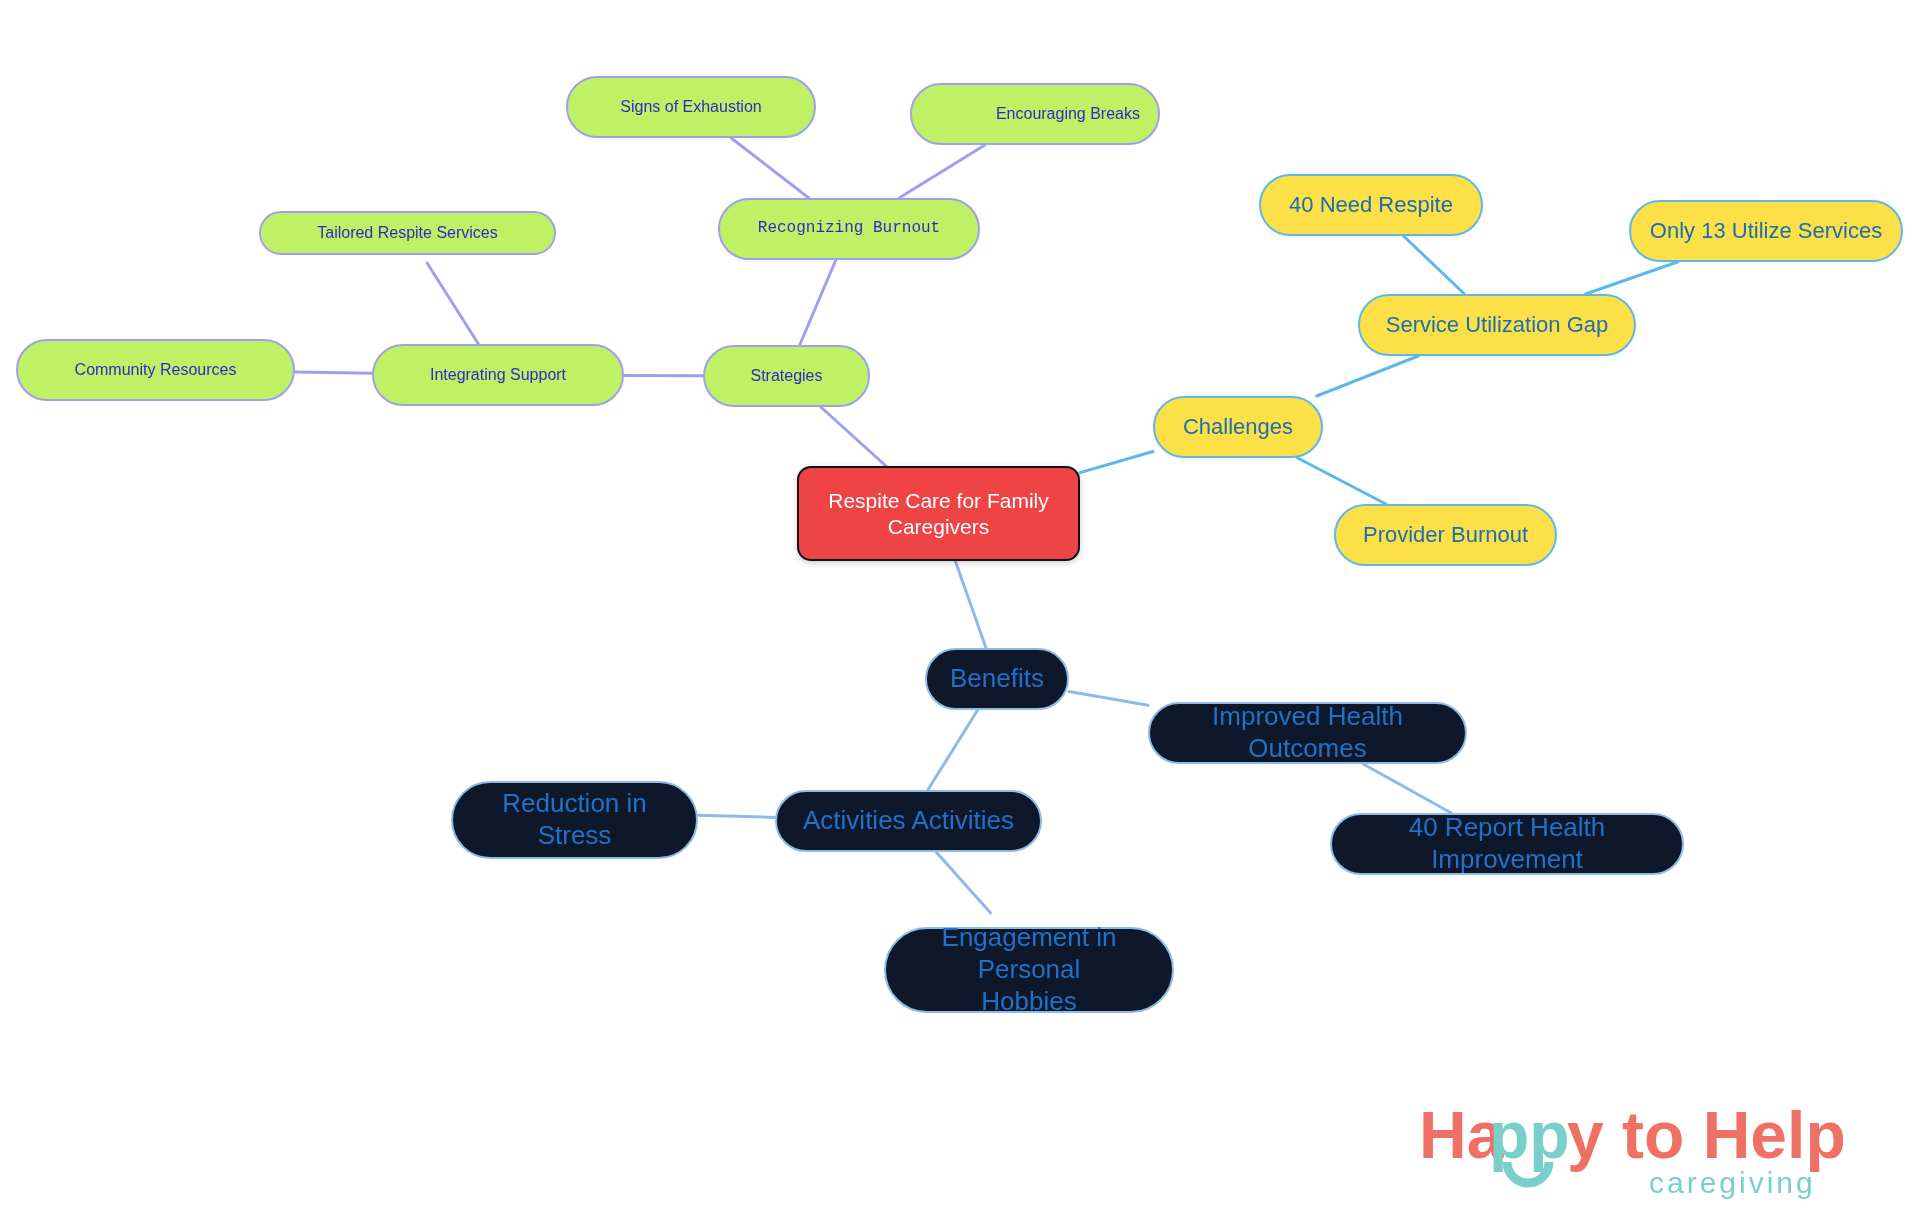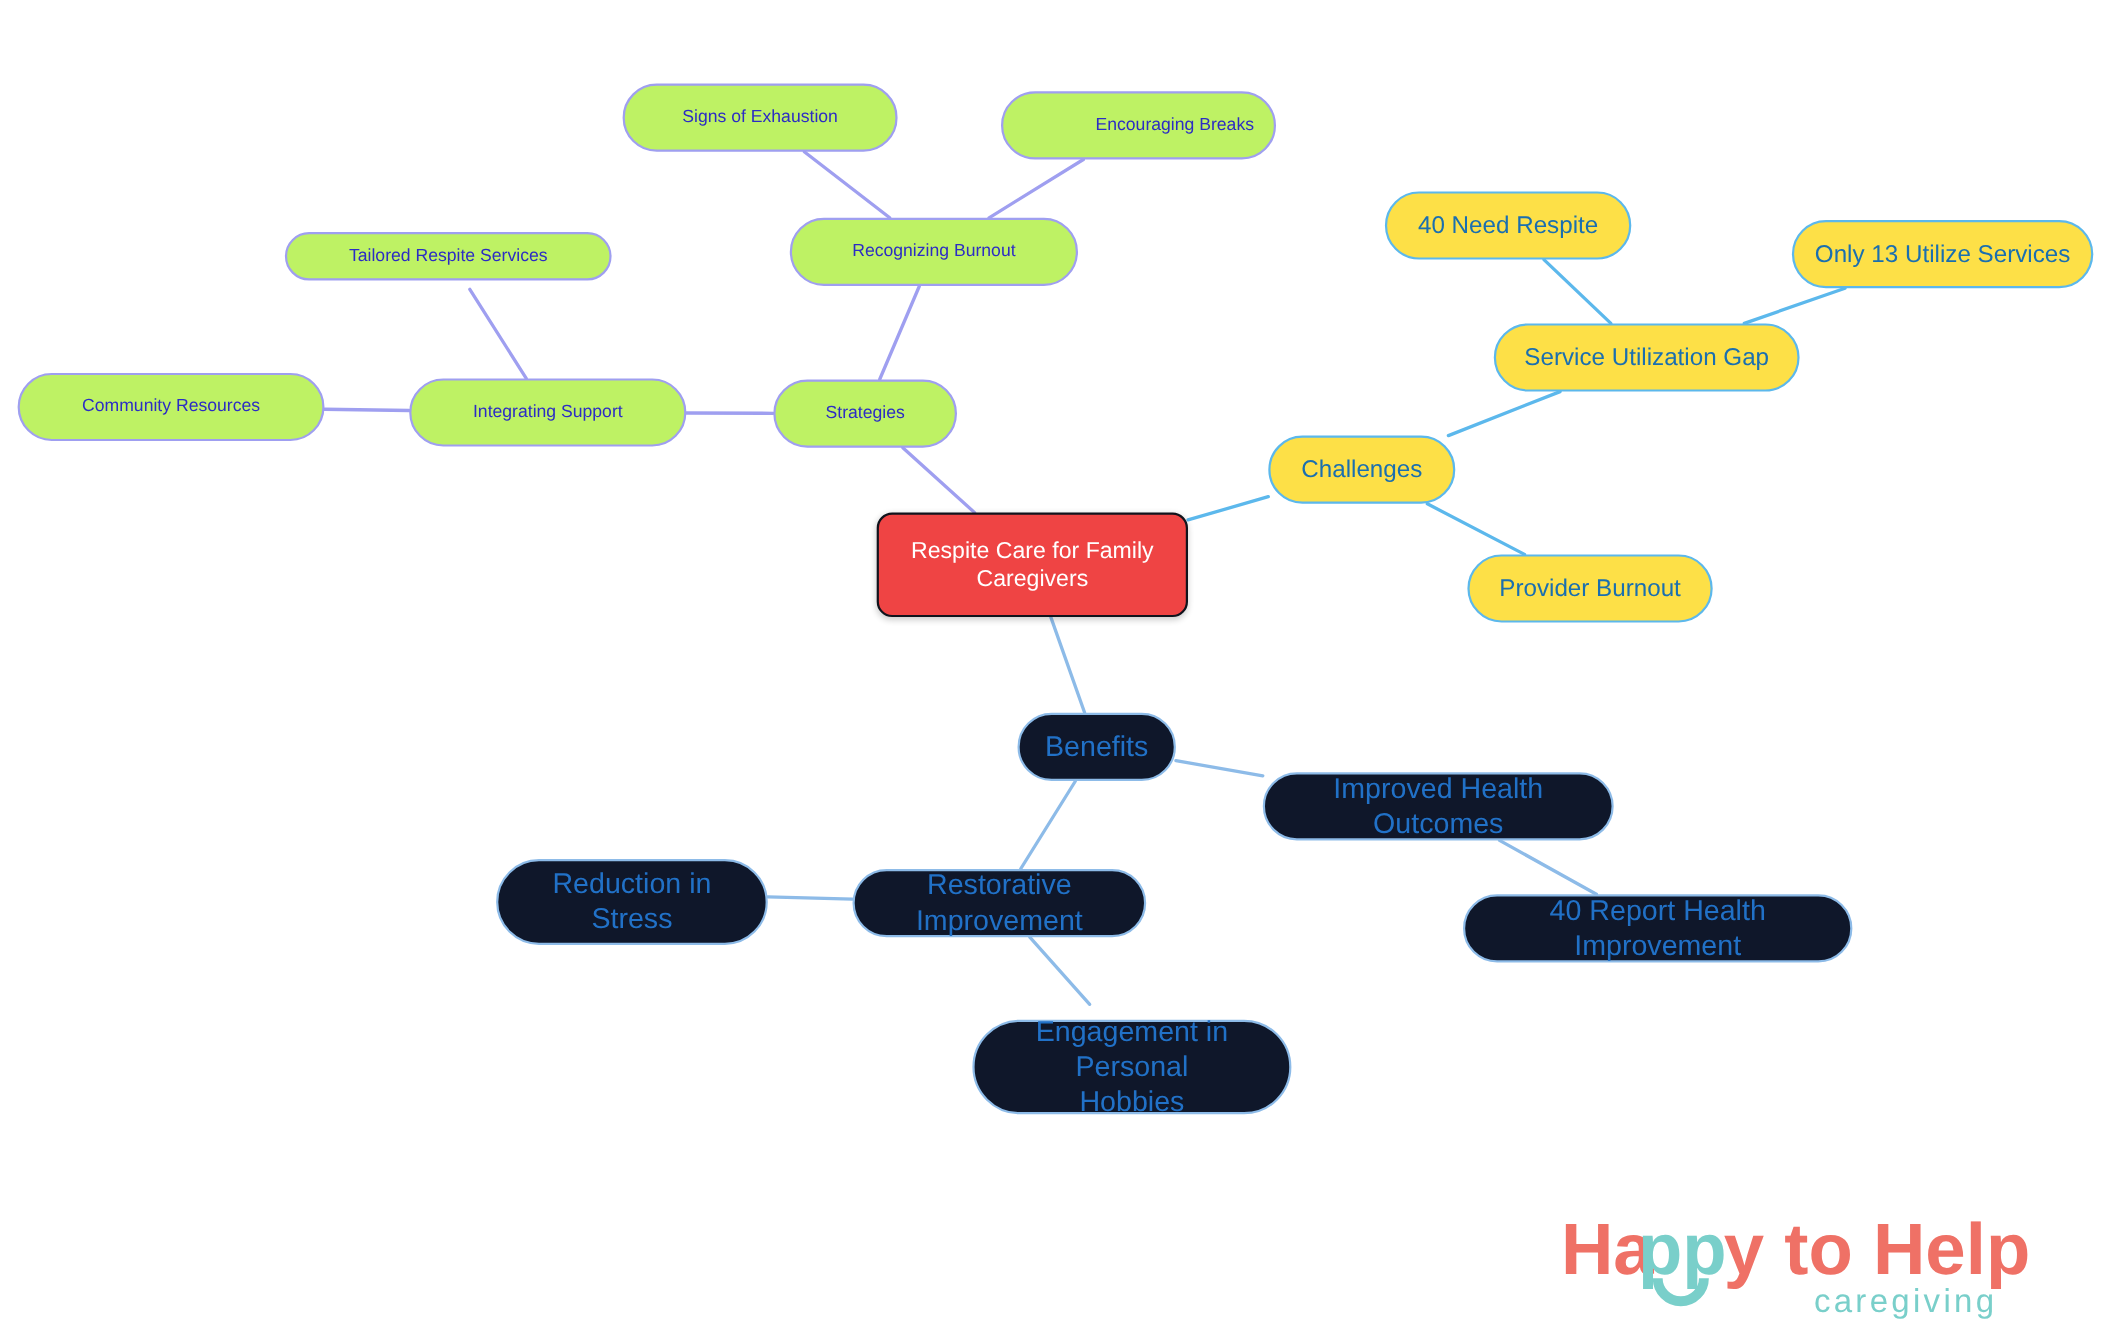--- a/index.html
+++ b/index.html
@@ -86,35 +86,35 @@
       <line x1="1069" y1="691.5217391304348" x2="1148" y2="705.2608695652174" stroke="#8dbbe8" stroke-width="3" stroke-linecap="round"></line>
       <line x1="1363.2162162162163" y1="764" x2="1451.2837837837837" y2="813" stroke="#8dbbe8" stroke-width="3" stroke-linecap="round"></line>
       <line x1="977.6795774647887" y1="710" x2="927.8204225352113" y2="790" stroke="#8dbbe8" stroke-width="3" stroke-linecap="round"></line>
       <line x1="775" y1="817.4026946107784" x2="698" y2="815.3278443113772" stroke="#8dbbe8" stroke-width="3" stroke-linecap="round"></line>
       <line x1="936.1703703703704" y1="852" x2="990.6185185185185" y2="913" stroke="#8dbbe8" stroke-width="3" stroke-linecap="round"></line>
     </svg>
   <div id="nodes">
       <div class="node central" style="left: 797px; top: 466px; width: 283px; height: 95px;"><span>Respite Care for Family
 Caregivers</span></div>
       <div class="node purple" style="left: 703px; top: 345px; width: 167px; height: 62px;"><span>Strategies</span></div>
-      <div class="node purple" style="left: 718px; top: 198px; width: 262px; height: 62px;"><span>Recognizing Burnout</span></div>
+      <div class="node purple" style="left: 718px; top: 198px; width: 262px; height: 62px; font-family: Liberation Mono, monospace;"><span>Recognizing Burnout</span></div>
       <div class="node purple" style="left: 566px; top: 76px; width: 250px; height: 62px;"><span>Signs of Exhaustion</span></div>
       <div class="node purple" style="left: 910px; top: 83px; width: 250px; height: 62px; justify-content: flex-end;"><span>Encouraging Breaks</span></div>
       <div class="node purple" style="left: 372px; top: 344px; width: 252px; height: 62px;"><span>Integrating Support</span></div>
       <div class="node purple" style="left: 259px; top: 211px; width: 297px; height: 44px;"><span>Tailored Respite Services</span></div>
       <div class="node purple" style="left: 16px; top: 339px; width: 279px; height: 62px;"><span>Community Resources</span></div>
       <div class="node sky" style="left: 1153px; top: 396px; width: 170px; height: 62px;"><span>Challenges</span></div>
       <div class="node sky" style="left: 1358px; top: 294px; width: 278px; height: 62px;"><span>Service Utilization Gap</span></div>
       <div class="node sky" style="left: 1259px; top: 174px; width: 224px; height: 62px;"><span>40 Need Respite</span></div>
       <div class="node sky" style="left: 1629px; top: 200px; width: 274px; height: 62px;"><span>Only 13 Utilize Services</span></div>
       <div class="node sky" style="left: 1334px; top: 504px; width: 223px; height: 62px;"><span>Provider Burnout</span></div>
       <div class="node pale" style="left: 925px; top: 648px; width: 144px; height: 62px;"><span>Benefits</span></div>
       <div class="node pale" style="left: 1148px; top: 702px; width: 319px; height: 62px;"><span>Improved Health Outcomes</span></div>
       <div class="node pale" style="left: 1330px; top: 813px; width: 354px; height: 62px;"><span>40 Report Health Improvement</span></div>
-      <div class="node pale" style="left: 775px; top: 790px; width: 267px; height: 62px;"><span>Restorative Improvement</span></div>
+      <div class="node pale" style="left: 775px; top: 790px; width: 267px; height: 62px;"><span>Activities Activities</span></div>
       <div class="node pale" style="left: 451px; top: 781px; width: 247px; height: 78px;"><span>Reduction in Stress</span></div>
       <div class="node pale" style="left: 884px; top: 913px; width: 290px; height: 86px; margin-top: 14px;"><span>Engagement in Personal
 Hobbies</span></div>
     </div>
 
   <div id="logo">
     <svg viewBox="0 0 470 105" xmlns="http://www.w3.org/2000/svg">
       <text id="logo-a" x="0" y="62" font-family="Liberation Sans, sans-serif" font-size="66" font-weight="bold" fill="#ef7166">Ha</text>
       <text id="logo-b" x="70" y="62" font-family="Liberation Sans, sans-serif" font-size="66" font-weight="bold" fill="#79cfca">pp</text>
       <text id="logo-c" x="148" y="62" font-family="Liberation Sans, sans-serif" font-size="66" font-weight="bold" fill="#ef7166">y to Help</text>

